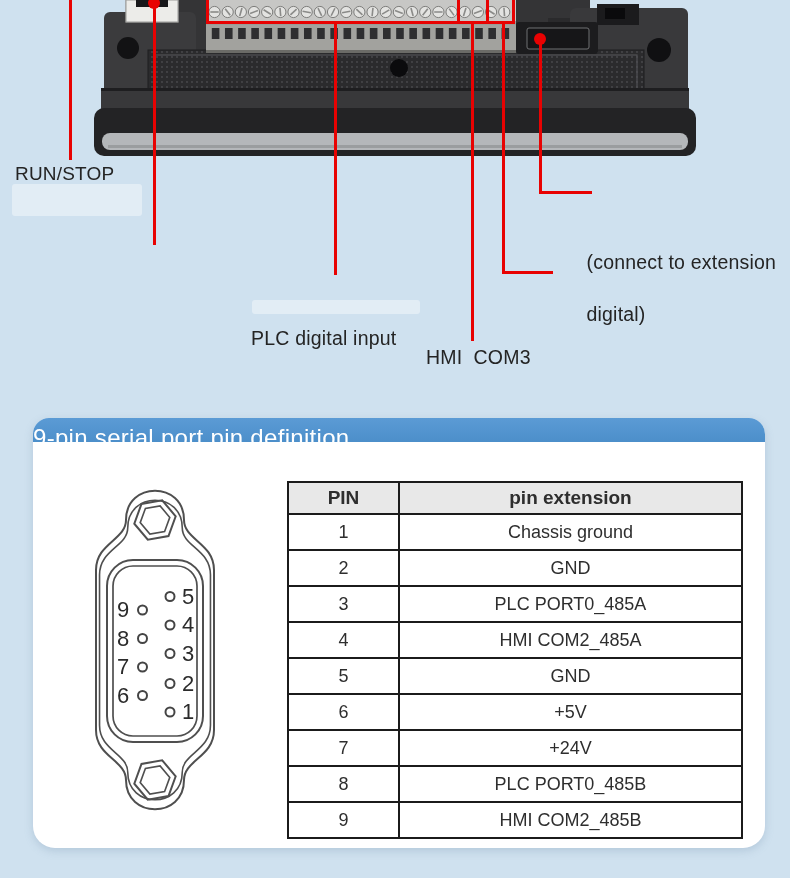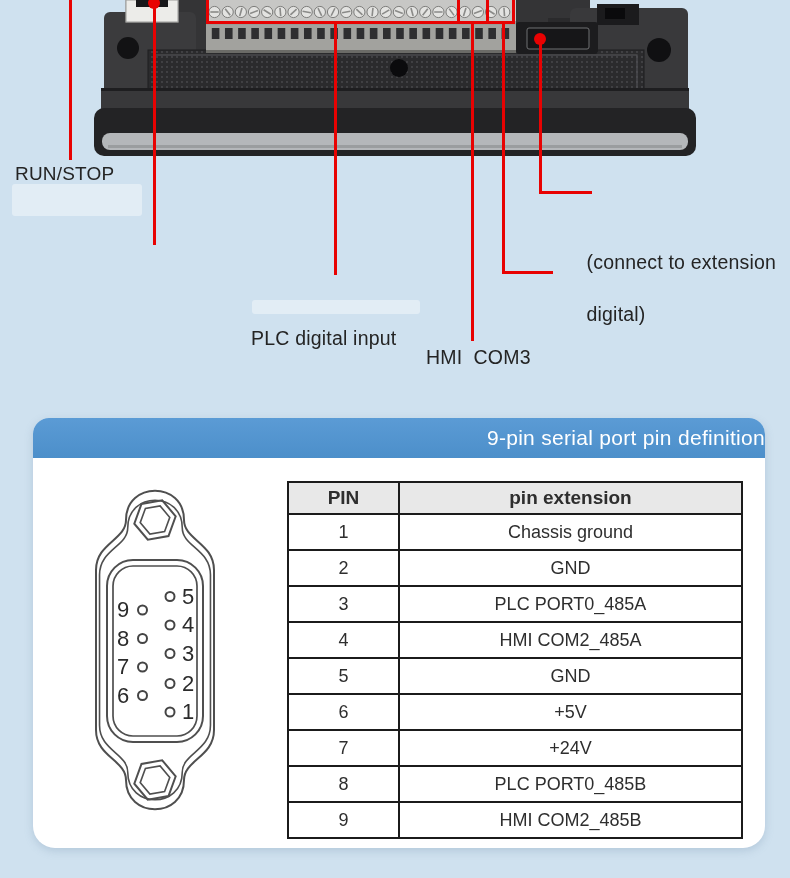--- a/index.html
+++ b/index.html
@@ -22,23 +22,23 @@
     position:absolute;color:#242424;font-size:19.5px;line-height:26px;
     white-space:pre;letter-spacing:.2px;
   }
   
   .panel{
     position:absolute;left:33px;top:418px;width:732px;height:430px;
     background:#ffffff;border-radius:16px 16px 22px 22px;
     box-shadow:0 3px 8px rgba(110,140,170,.28);
   }
   .panel-header{
-    height:40px;border-radius:16px 16px 0 0;
+    height:24px;border-radius:16px 16px 0 0;
     background:linear-gradient(#5b9bd5,#4c8fca);
-    color:#ffffff;font-size:21px;line-height:40px;text-align:right;
+    color:#ffffff;font-size:24px;line-height:40px;text-align:left;
     letter-spacing:.3px;
   }
   .connector-svg{position:absolute;left:27px;top:57px;}
   .connector-svg text{font-family:"Liberation Sans",sans-serif;font-size:22px;fill:#2b2b2b;}
   .pin-table{
     position:absolute;left:254px;top:63px;border-collapse:collapse;table-layout:fixed;
     font-size:18px;color:#2e2e2e;
   }
   .pin-table th,.pin-table td{
     border:2px solid #1b1b1b;text-align:center;vertical-align:middle;

